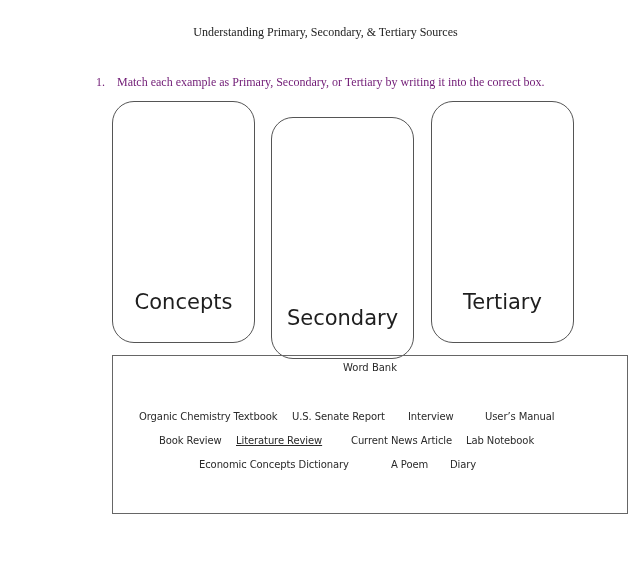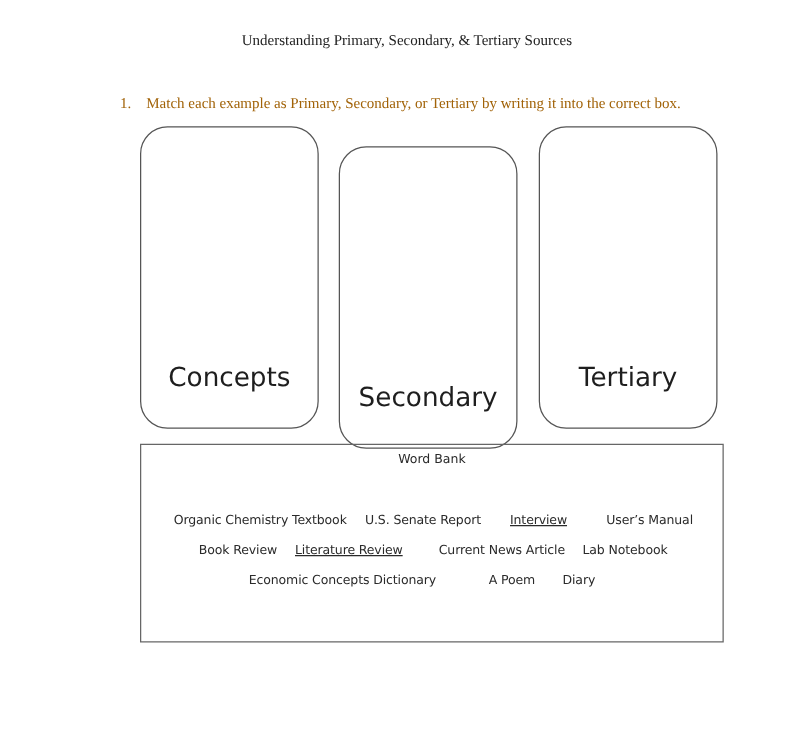--- a/index.html
+++ b/index.html
@@ -23,21 +23,21 @@
       font-family: "Liberation Serif", "DejaVu Serif", serif;
       font-size: 12px;
       color: #222;
     }
     .question {
       position: absolute;
       left: 96px;
       top: 75px;
       font-family: "Liberation Serif", "DejaVu Serif", serif;
       font-size: 12px;
-      color: #a16207;
+      color: #701a75;
       white-space: nowrap;
     }
     .question .num {
       display: inline-block;
       width: 18px;
     }
     .cat-box {
       position: absolute;
       top: 101px;
       width: 143px;
@@ -57,21 +57,21 @@
       color: #1e1e1e;
     }
     #box-primary { left: 112px; }
     #box-secondary { left: 271px; margin-top: 16px; }
     #box-tertiary { left: 431px; }
 
     .word-bank {
       position: absolute;
       left: 112px;
       top: 355px;
-      width: 467px;
+      width: 516px;
       height: 159px;
       border: 1.3px solid #666;
       box-sizing: border-box;
       font-family: "DejaVu Sans", "Liberation Sans", sans-serif;
       font-size: 10px;
       color: #2a2a2a;
     }
     .word-bank .wb-title {
       position: absolute;
       left: 0;
@@ -105,21 +105,21 @@
 </div>
 <div class="cat-box" id="box-tertiary">
   <div class="label">Tertiary</div>
 </div>
 
 <div class="word-bank">
   <div class="wb-title">Word Bank</div>
 
   <span class="word" style="left:26px; top:55px;">Organic Chemistry Textbook</span>
   <span class="word" style="left:179px; top:55px;">U.S. Senate Report</span>
-  <span class="word" style="left:295px; top:55px;text-decoration:underline;">Interview</span>
+  <span class="word" style="left:295px; top:55px;">Interview</span>
   <span class="word" style="left:372px; top:55px;">User’s Manual</span>
 
   <span class="word" style="left:46px; top:79px;">Book Review</span>
   <span class="word" style="left:123px; top:79px;text-decoration:underline;">Literature Review</span>
   <span class="word" style="left:238px; top:79px;">Current News Article</span>
   <span class="word" style="left:353px; top:79px;">Lab Notebook</span>
 
   <span class="word" style="left:86px; top:103px;">Economic Concepts Dictionary</span>
   <span class="word" style="left:278px; top:103px;">A Poem</span>
   <span class="word" style="left:337px; top:103px;">Diary</span>

